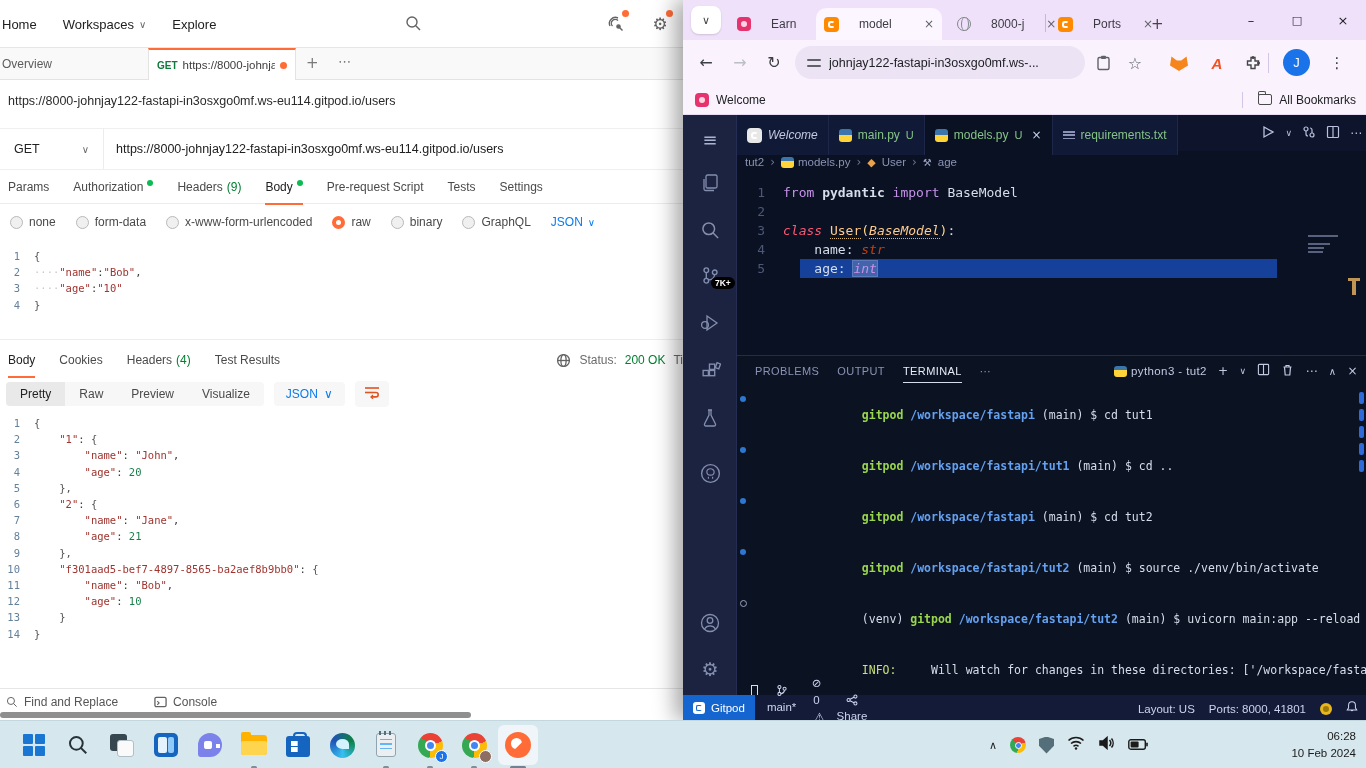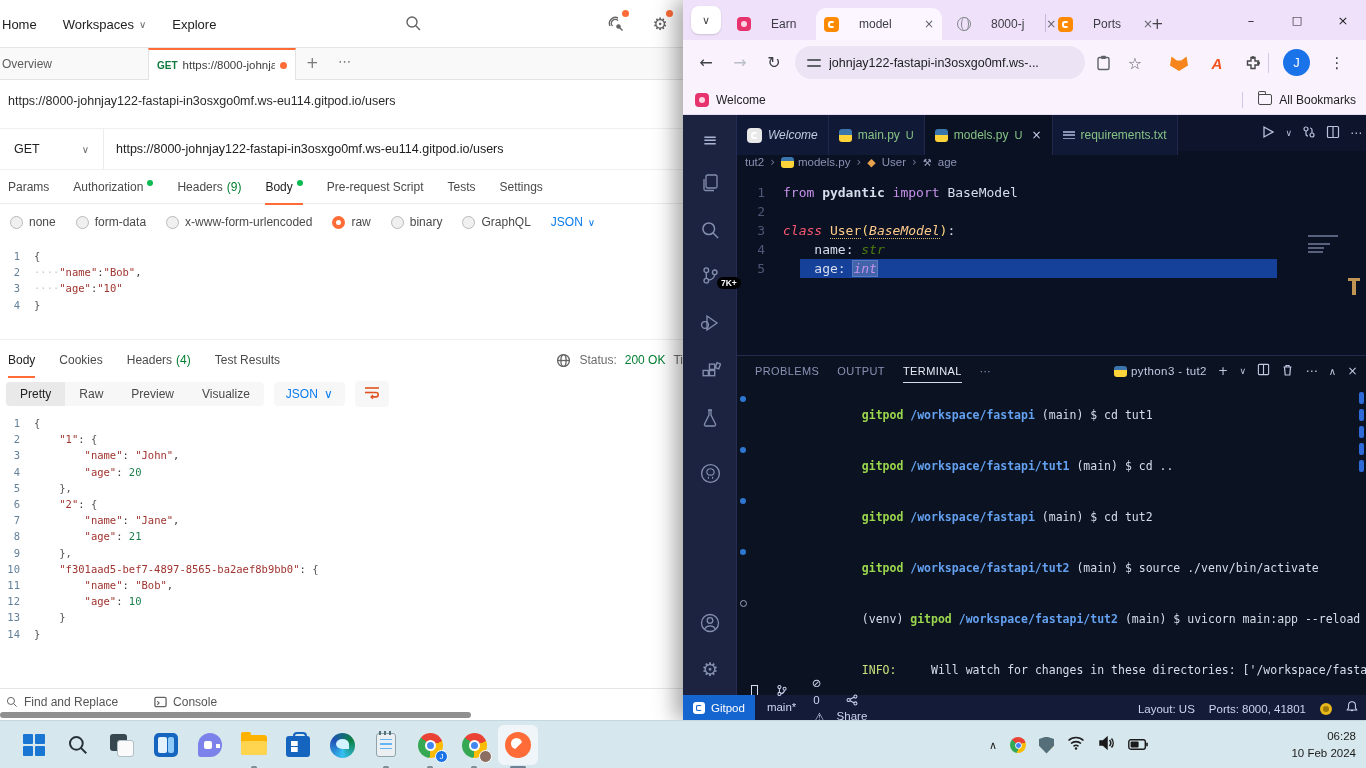--- a/index.html
+++ b/index.html
@@ -107,21 +107,21 @@
   .bm-right { position:absolute; right:10px; display:flex; align-items:center; gap:7px; }
   .bm-right .sep { width:1px; height:16px; background:#d5c6e6; margin-right:8px; }
   .folder-ic-sm { width:14px; height:11px; border:1.4px solid #4a4a4a; border-radius:2px; position:relative; }
   .folder-ic-sm::before { content:""; position:absolute; left:-1px; top:-4px; width:6px; height:3px; border:1.4px solid #4a4a4a; border-bottom:none; border-radius:2px 2px 0 0; }
 
   
   .vscode { position:absolute; left:0; top:115px; width:683px; height:580px; background:#0a1122; }
   .activitybar { position:absolute; left:0; top:0; width:54px; height:580px; background:#1b2341; border-right:1px solid #252e52; }
   .ab-ic { position:absolute; left:0; width:54px; height:40px; display:flex; align-items:center; justify-content:center; color:#848ead; }
   .ab-ic svg { stroke:#848ead; fill:none; stroke-width:1.3; }
-  .badge7k { position:absolute; left:34px; top:22px; background:#000000; color:#fff; font-size:8.5px; padding:1px 4px; border-radius:7px; font-weight:bold; }
+  .badge7k { position:absolute; left:28px; top:22px; background:#000000; color:#fff; font-size:8.5px; padding:1px 4px; border-radius:7px; font-weight:bold; }
   .editor-region { position:absolute; left:54px; top:0; width:629px; height:580px; }
   .vs-tabs { position:absolute; left:0; top:0; width:629px; height:36px; background:#0d142b; display:flex; }
   .vs-tab { height:40px; display:flex; align-items:center; gap:6px; padding:0 10px; font-size:12px; color:#7d88a8; border-right:1px solid #1e274a; background:#101936; }
   .vs-tab.active { background:#0a1122; color:#c9d4f0; }
   .vs-tab .mod { font-size:11px; }
   .vs-tab.green { color:#86c386; }
   .vs-tab .x { color:#c9d4f0; font-size:12px; margin-left:3px; }
   .vs-tab .wl { font-style:italic; color:#c3cadf; }
   .vs-tabacts { position:absolute; right:4px; top:0; height:36px; display:flex; align-items:center; gap:10px; color:#b9c2dd; font-size:12px; }
   .py-ic { width:13px; height:13px; position:relative; flex:0 0 auto; }
@@ -139,21 +139,21 @@
   .vs-ln { width:46px; text-align:right; padding-right:18px; color:#4d5878; font-family:"DejaVu Sans Mono", monospace; flex:0 0 auto; }
   .vs-code { font-family:"DejaVu Sans Mono", monospace; color:#d6deeb; }
   .vs-line.sel::before { content:""; position:absolute; left:63px; right:89px; top:0; bottom:0; background:#15419b; }
   .vs-line.sel .vs-code { position:relative; }
   .c-kw { color:#c792ea; } .c-modb { color:#d6deeb; font-weight:bold; }
   .c-pl { color:#d6deeb; }
   .c-clskw { color:#ff5874; font-style:italic; }
   .c-clsname { color:#ffcb8b; border-bottom:1px dotted #d8b36a; }
   .c-clsref { color:#ffcb8b; font-style:italic; border-bottom:1px dotted #d8b36a; }
   .c-paren { color:#ffd782; }
-  .c-type { color:#4d7c0f; font-style:italic; }
+  .c-type { color:#c2410c; font-style:italic; }
   .c-typesel { color:#c792ea; font-style:italic; background:rgba(120,145,190,.45); outline:1px solid rgba(160,180,220,.5); }
   .minimap { position:absolute; right:22px; top:62px; width:36px; height:26px; }
   .minimap i { display:block; height:2px; margin-bottom:2px; background:#58627f; }
   .ovr-ruler { position:absolute; right:6px; top:105px; width:12px; height:18px; }
   .ovr-ruler .h { position:absolute; left:0; top:0; width:12px; height:3px; background:#c09553; }
   .ovr-ruler .v { position:absolute; left:4px; top:3px; width:4px; height:14px; background:#c09553; }
 
   .panel { position:absolute; left:0; top:240px; width:629px; height:340px; background:#0b1222; border-top:1px solid #222b50; }
   .panel-hdr { position:absolute; left:0; top:0; width:629px; height:30px; display:flex; align-items:center; gap:18px; padding-left:18px; font-size:11px; letter-spacing:.4px; color:#8a93b5; }
   .panel-tab { position:relative; height:30px; display:flex; align-items:center; }

